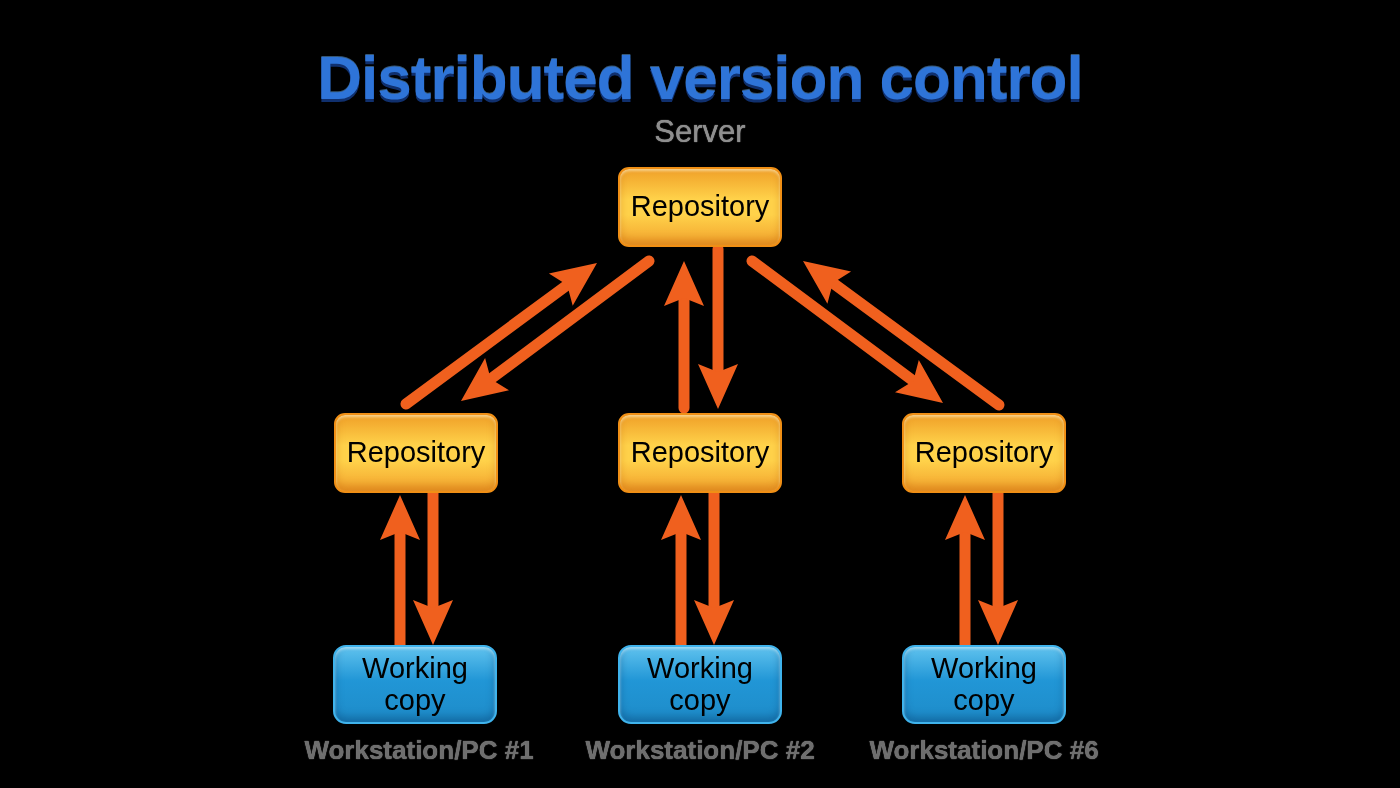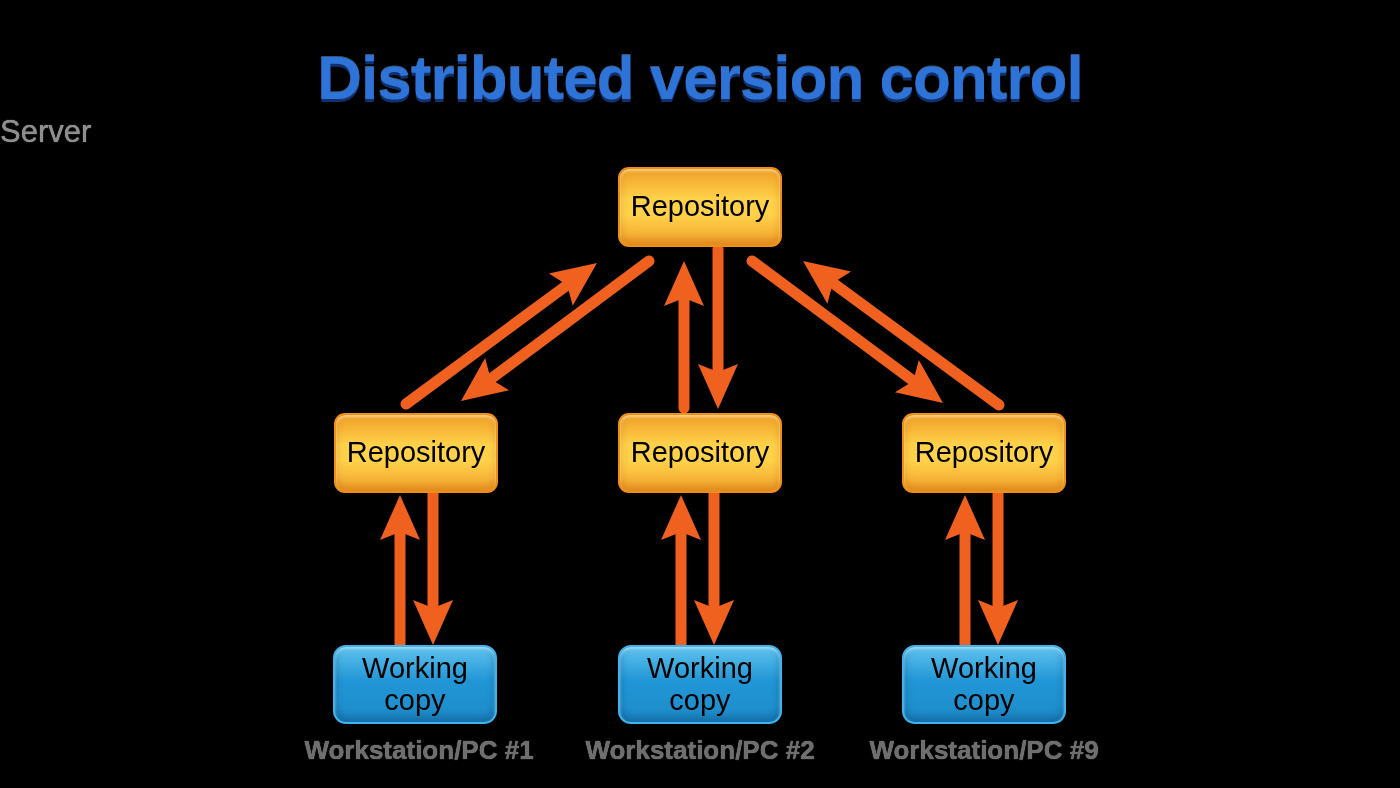--- a/index.html
+++ b/index.html
@@ -26,21 +26,21 @@
     overflow:hidden;
   }
   .title{
     position:absolute;left:0;right:0;top:26px;margin:16px;
     text-align:center;font-size:62px;font-weight:bold;letter-spacing:-1px;
     color:var(--title-blue);
     text-shadow:0 3px 0 var(--title-shadow), 0 -1px 0 rgba(120,190,255,.45);
   }
   .server-label{
     position:absolute;left:0;right:0;top:114px;
-    font-size:31px;font-weight:normal;
+    text-align:center;font-size:31px;font-weight:normal;
     color:var(--server-label-gray);
     text-shadow:0 0 1px #c4c4c4;
   }
   .arrows{position:absolute;left:0;top:0;z-index:1;}
   .box{
     position:absolute;z-index:2;
     display:flex;align-items:center;justify-content:center;text-align:center;
     color:var(--box-text);font-size:29px;line-height:1.08;
     box-sizing:border-box;
   }
@@ -153,15 +153,15 @@
   </div>
   <div class="box working wc-2">
     <span>Working copy</span>
   </div>
   <div class="box working wc-3">
     <span>Working copy</span>
   </div>
 
   <div class="pc-label pc-1">Workstation/PC #1</div>
   <div class="pc-label pc-2">Workstation/PC #2</div>
-  <div class="pc-label pc-3">Workstation/PC #9</div>
+  <div class="pc-label pc-3">Workstation/PC #6</div>
 
 </div>
 
 </body></html>

